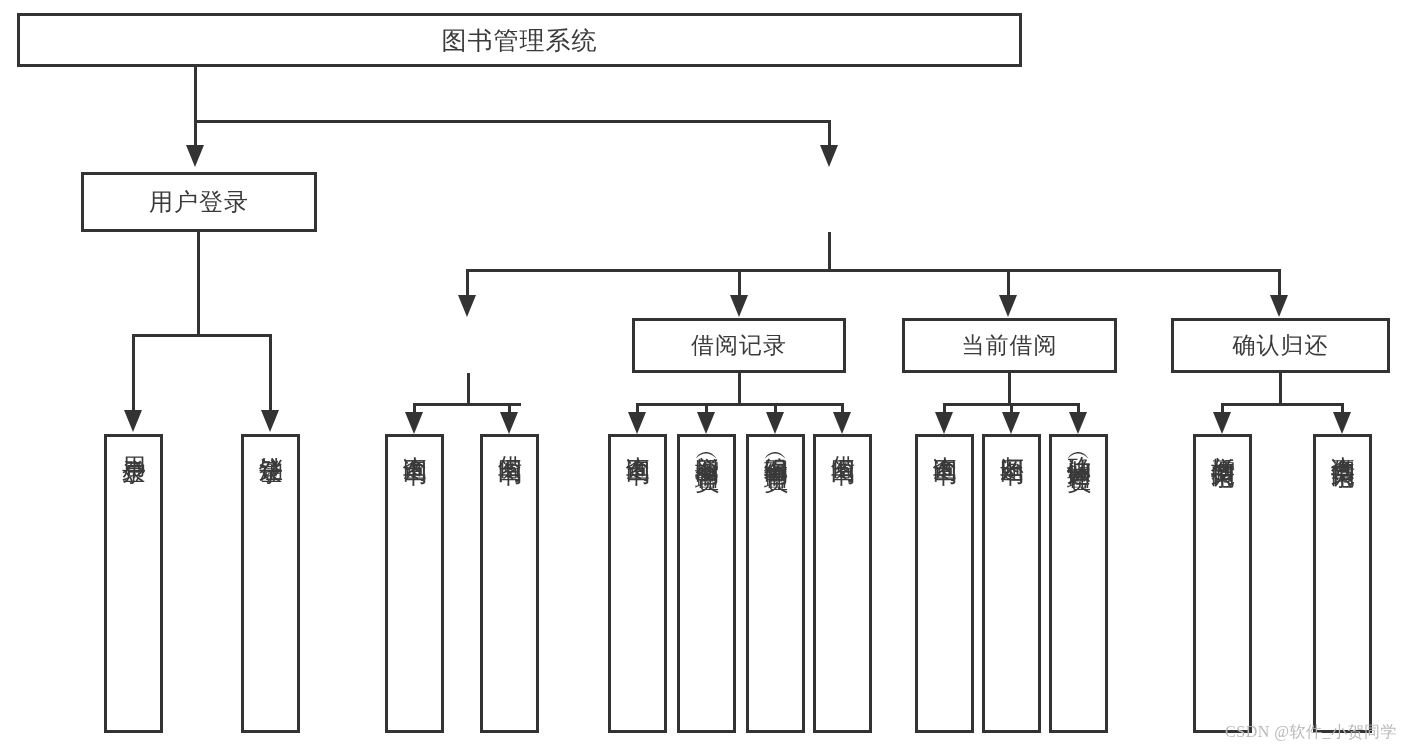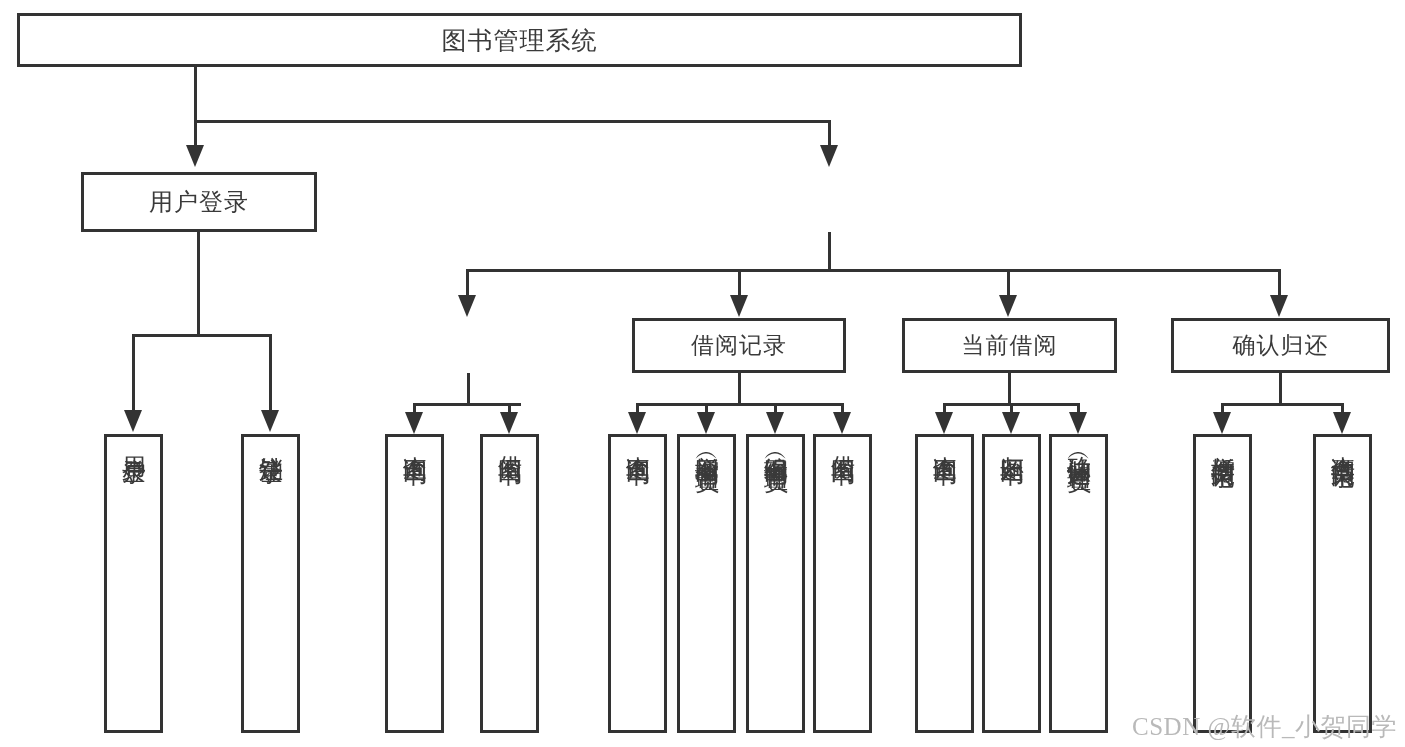--- a/index.html
+++ b/index.html
@@ -71,21 +71,21 @@
     width: 0;
     height: 0;
     border-left: 9px solid transparent;
     border-right: 9px solid transparent;
     border-top: 22px solid #333333;
   }
   .watermark {
     position: absolute;
     right: 8px;
     bottom: 4px;
-    font-size: 25px;
+    font-size: 16px;
     color: #b9b9b9;
     letter-spacing: 0.5px;
     white-space: nowrap;
     margin-top: 12px;
   }
 </style>
 </head>
 <body>
 
 <div id="canvas">

